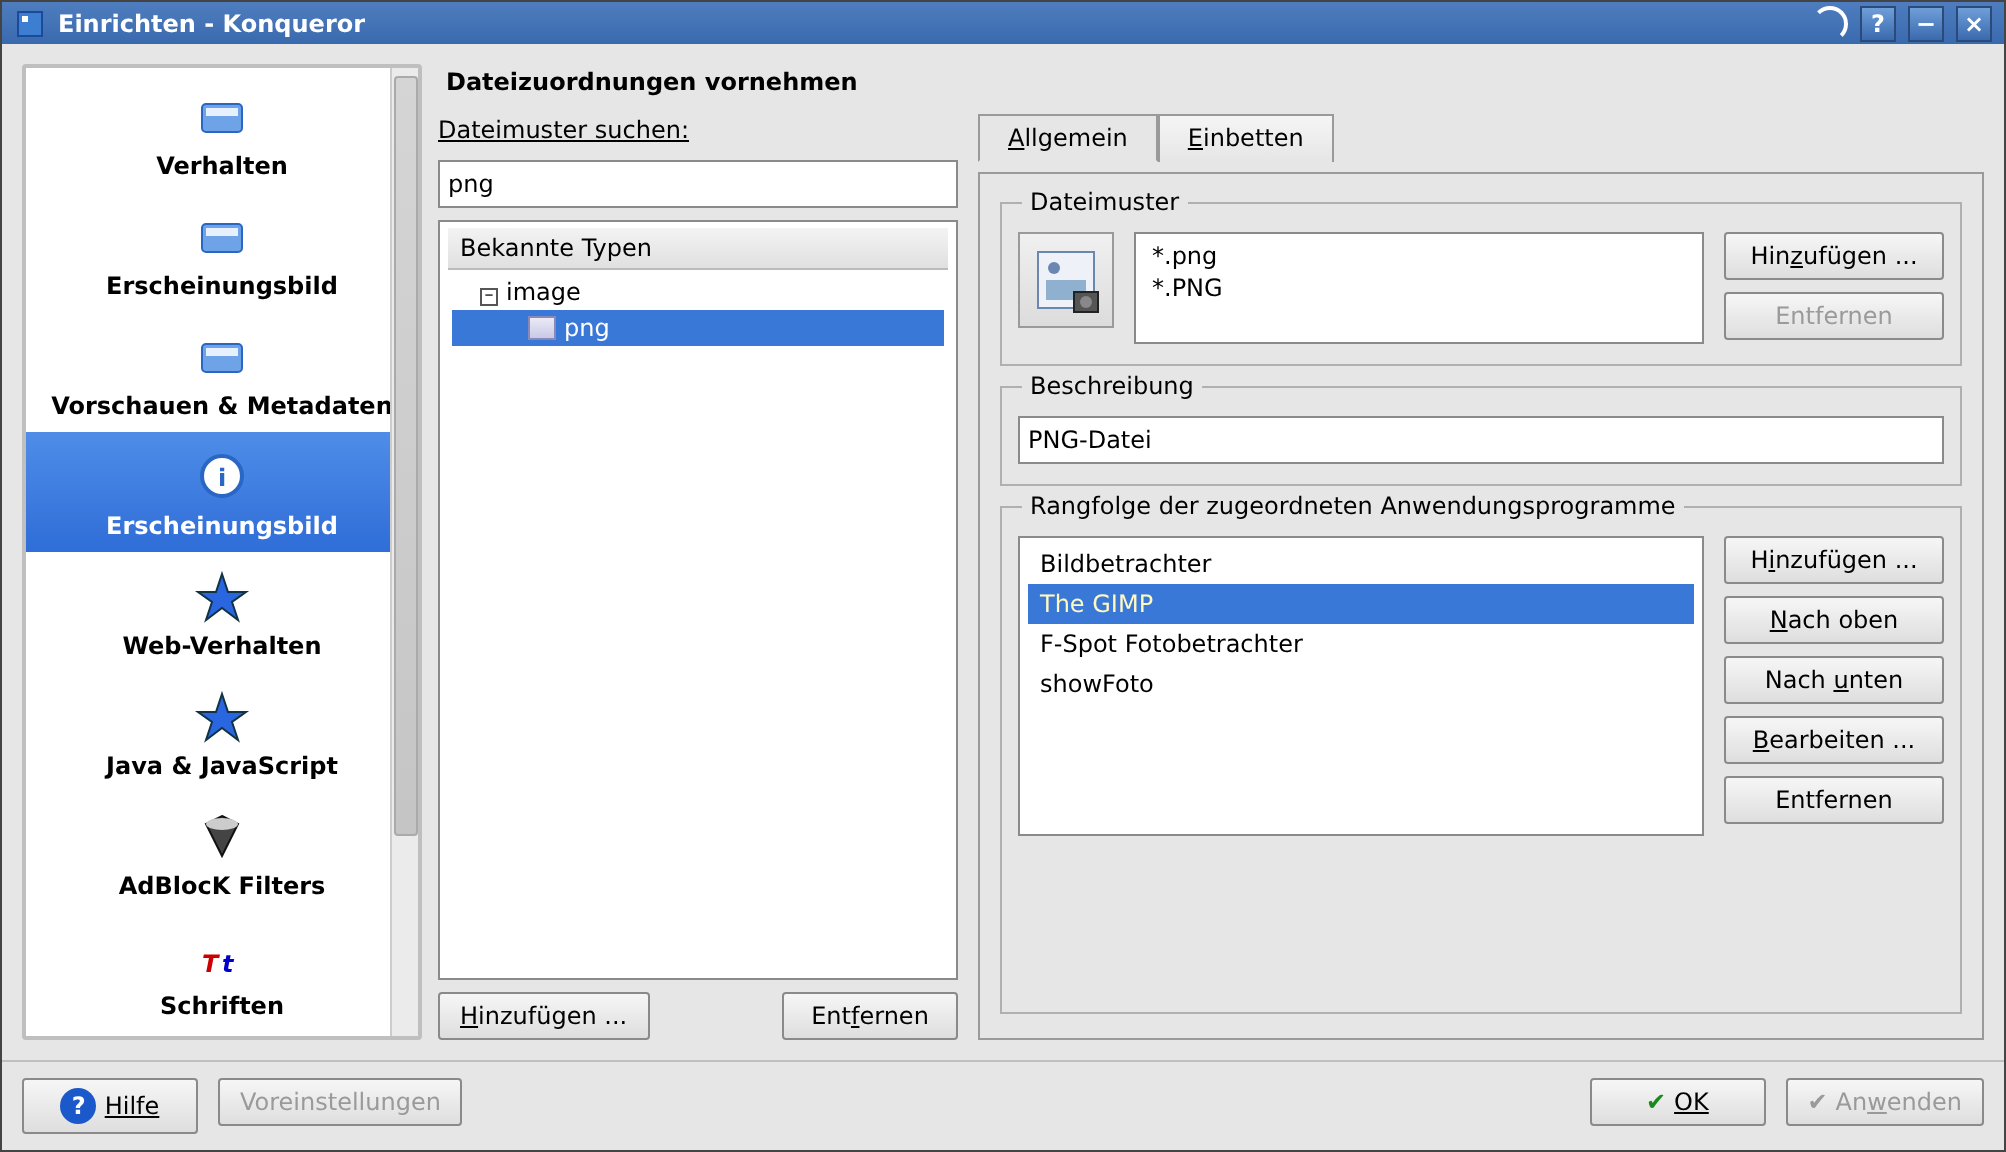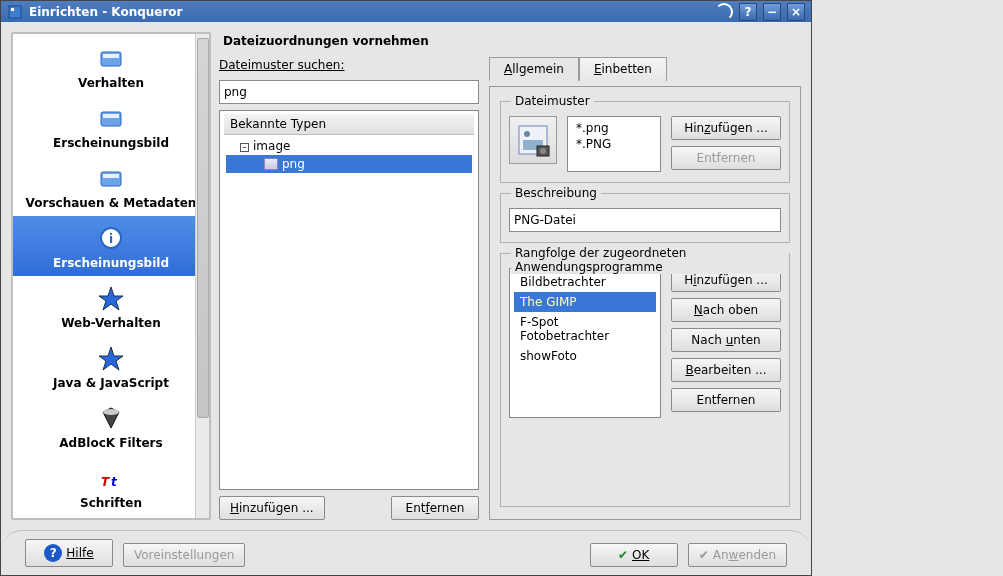--- a/index.html
+++ b/index.html
@@ -1,17 +1,17 @@
 <!DOCTYPE html>
 <html><head>
 <meta charset="utf-8">
 <style>
   * { box-sizing: border-box; margin: 0; padding: 0; font-family: "DejaVu Sans", "Liberation Sans", Arial, sans-serif; font-size: 12px; }
   body { background: #e6e6e6; width: 1003px; height: 576px; overflow: hidden; }
-  .window { width: 812px; height: 576px; background: #e6e6e6; display: flex; flex-direction: column; border: 1px solid #444; }
+  .window { width: 1003px; height: 576px; background: #e6e6e6; display: flex; flex-direction: column; border: 1px solid #444; }
   .titlebar { height: 24px; background: linear-gradient(#4f7dbf, #3a6aae); color: #fff; display: flex; align-items: center; padding: 0 6px; gap: 6px; }
   .titlebar .title { flex: 1; font-weight: bold; }
   .titlebar .spiral { width: 18px; height: 18px; border: 2px solid #fff; border-radius: 50%; border-left-color: transparent; border-bottom-color: transparent; }
   .tb-btn { width: 18px; height: 18px; background: linear-gradient(#6f9ed9,#3a6aae); border: 1px solid #2a4a7a; display: flex; align-items: center; justify-content: center; color: #fff; font-weight: bold; cursor: pointer; }
   .content { flex: 1; display: flex; padding: 10px; gap: 8px; }
   .sidebar { width: 200px; background: #fff; border: 2px solid #bfbfbf; border-radius: 2px; overflow-y: auto; padding: 2px 0; position: relative; }
   .sb-item { display: flex; flex-direction: column; align-items: center; padding: 6px 4px; cursor: pointer; }
   .sb-item.selected { background: linear-gradient(#4f8de8,#2f6dd8); color: #fff; }
   .sb-icon { width: 32px; height: 32px; display: flex; align-items: center; justify-content: center; margin-bottom: 2px; }
   .sb-label { font-weight: bold; }
@@ -42,21 +42,21 @@
   .grouptitle { position: absolute; top: -8px; left: 10px; background: #e6e6e6; padding: 0 4px; }
   .patterns-row { display:flex; gap:10px; align-items:flex-start; }
   .mime-icon { width:48px; height:48px; background:linear-gradient(#f0f0f0,#dcdcdc); border:1px solid #9a9a9a; display:flex; align-items:center; justify-content:center; }
   .patterns-list { flex:1; height: 56px; overflow:auto; }
   .patterns-list div { padding: 1px 4px; }
   .side-btns { display:flex; flex-direction:column; gap:6px; width:110px; }
   .apps-area { display:flex; gap:10px; }
   .apps-list { flex:1; height: 150px; overflow:auto;}
   .apps-list div { padding: 3px 6px; cursor:pointer;}
   .apps-list div.selected { background:#3a78d8; color:#fef9c3;}
-  .footer { border-top: 1px solid #bfbfbf; padding: 8px 24px; display:flex; align-items:flex-end; gap:10px; background:#e6e6e6;border-radius:21px;}
+  .footer { border-top: 1px solid #bfbfbf; padding: 8px 10px; display:flex; align-items:flex-start; gap:10px; background:#e6e6e6;}
   .footer .spacer { flex:1; }
   .help-icon { width:18px; height:18px; border-radius:50%; background:#1b58c9; color:#fff; display:inline-flex; align-items:center; justify-content:center; font-weight:bold; margin-right:4px;}
   .ok-icon { color:#1a8a1a; font-weight:bold; margin-right:4px;}
   .cancel-icon { color:#c00; font-weight:bold; margin-right:4px;}
   .apply-icon { color:#9a9a9a; margin-right:4px;}
   .minus { display:inline-block; width:9px; height:9px; border:1px solid #555; background:#fff; font-size:9px; line-height:7px; text-align:center; margin-right:4px;}
   .small-file-icon { width:14px; height:12px; background:linear-gradient(#eaeaf6,#c9c9e6); border:1px solid #8888bb; display:inline-block;}
   u.k { text-decoration: underline; }
 </style>
 </head>

